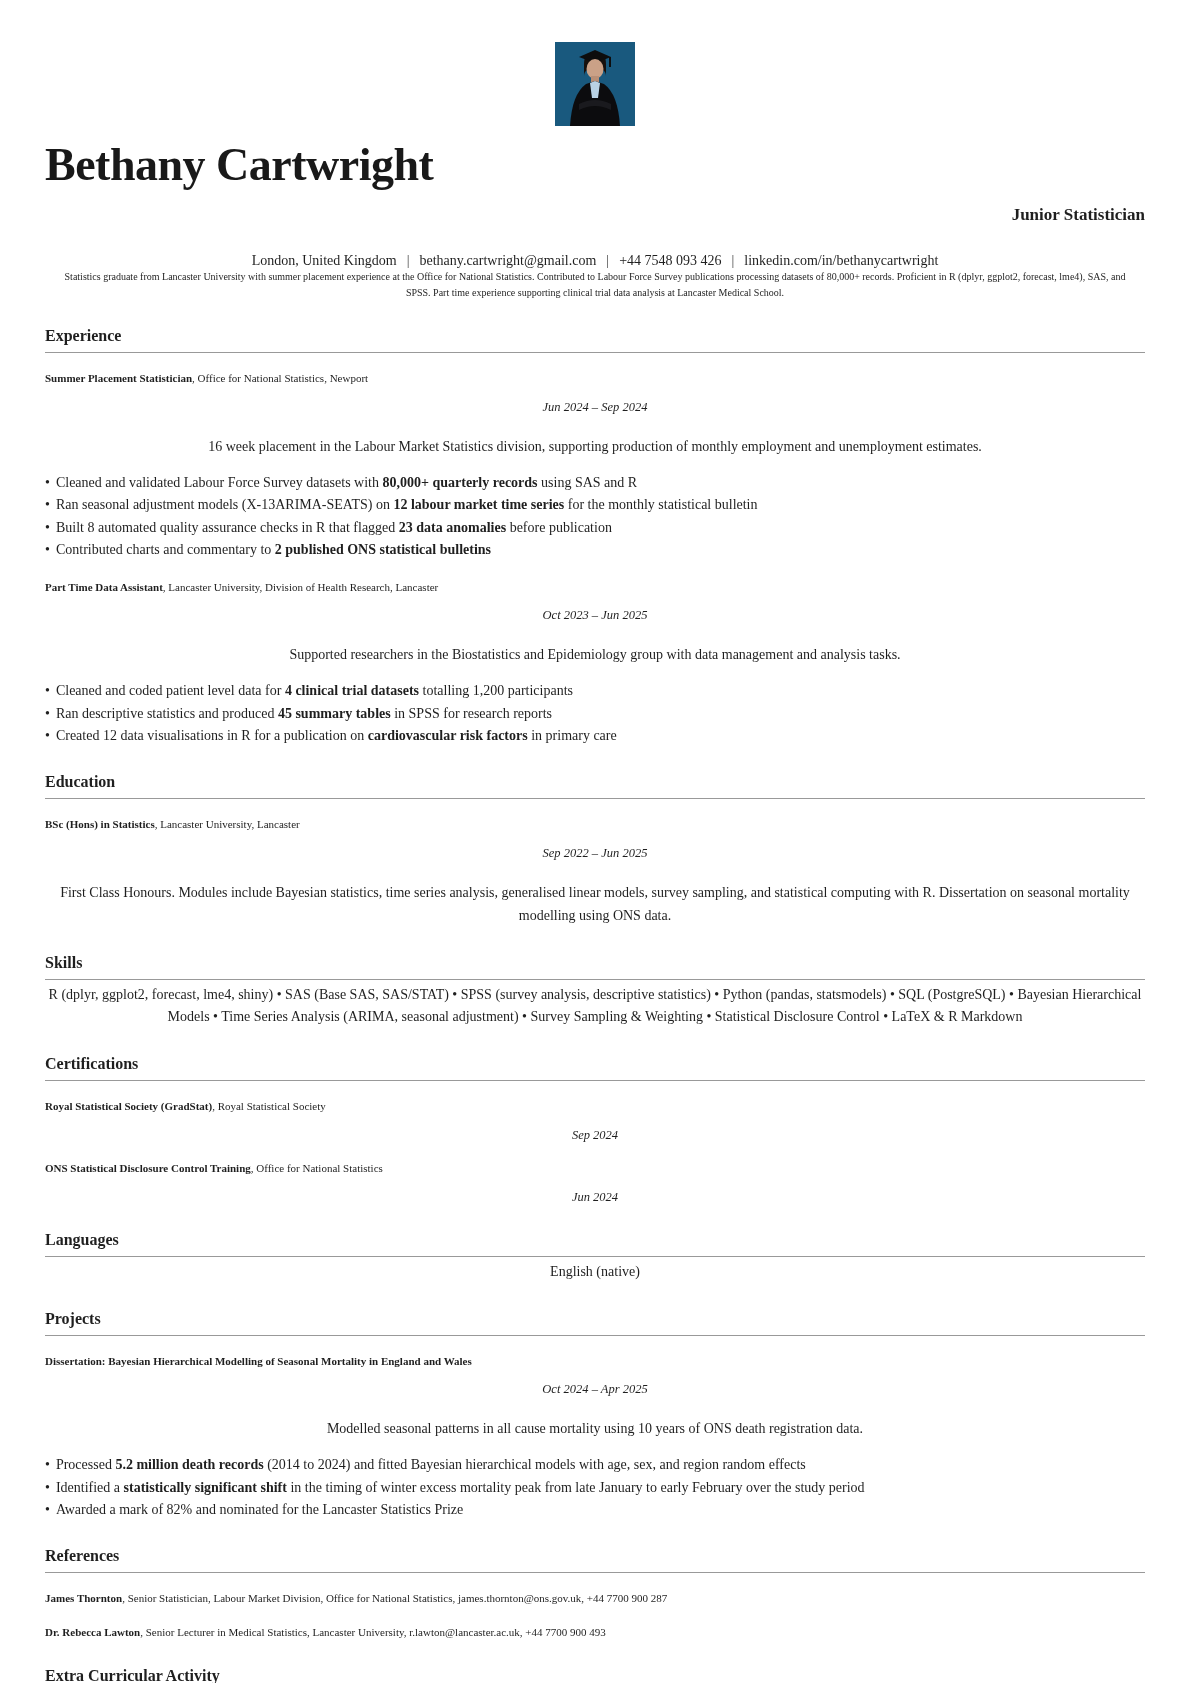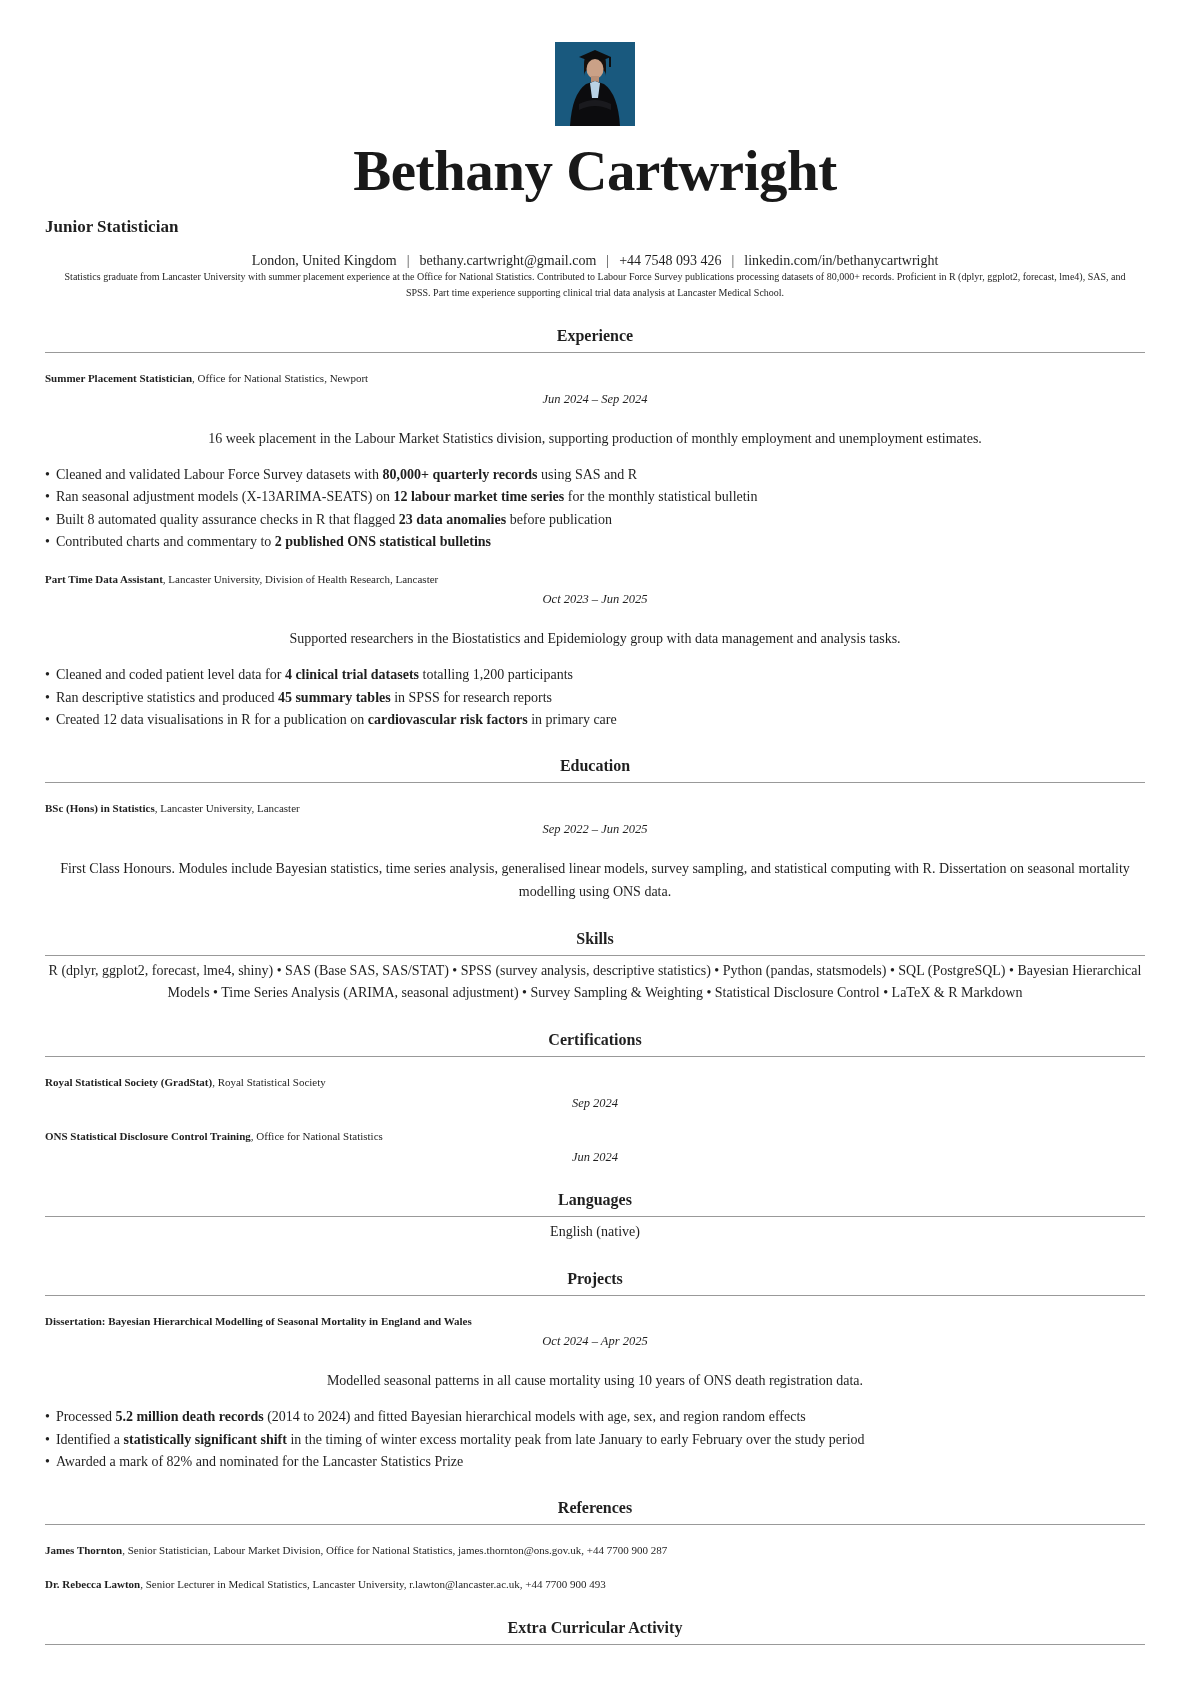--- a/index.html
+++ b/index.html
@@ -16,48 +16,48 @@
     font-family:"Liberation Serif","DejaVu Serif",serif;
     color:var(--text);
     padding:42px 45px 30px 45px;
   }
   .page{display:flex;flex-direction:column;min-height:1595px;}
   .content{flex:1 0 auto;}
   
   .photo-wrap{display:flex;justify-content:center;margin-bottom:12px;}
   .photo{width:80px;height:84px;display:block;}
   h1.name{
-    text-align:center;
-    font-size:57px;
+    text-align:left;
+    font-size:46px;
     font-weight:700;
     letter-spacing:-0.5px;
     margin:4px 0 14px 0;
     color:#191919;
   }
   .role{
-    text-align:left;
+    text-align:right;
     font-size:17px;
     font-weight:700;
-    margin-bottom:16px;
+    margin-bottom:28px;
   }
   .contact{
     text-align:center;
     font-size:14px;
   }
   .contact .sep{margin:0 10px;color:#444;}
   .summary{
     text-align:center;
     font-size:10px;
     line-height:1.62;
     margin:0 14px 8px 14px;
   }
   
   section{margin-top:26px;}
   h2.section-heading{
-    text-align:center;
+    text-align:left;
     font-size:16px;
     font-weight:700;
     margin-bottom:7px;
   }
   hr.section-divider{
     border:none;
     border-top:1px solid var(--divider);
     margin:0 0 4px 0;
   }
   .section-text{
@@ -70,21 +70,21 @@
   .entry-title{
     text-align:left;
     font-size:11px;
     line-height:1.45;
   }
   .entry-title strong{font-weight:700;}
   .entry-date{
     text-align:center;
     font-size:12.5px;
     font-style:italic;
-    margin-top:5px;
+    margin-top:13px;
   }
   .entry-desc{
     text-align:center;
     font-size:14px;
     line-height:1.62;
     margin-top:21px;
   }
   ul.bullets{
     list-style:none;
     margin-top:13px;

